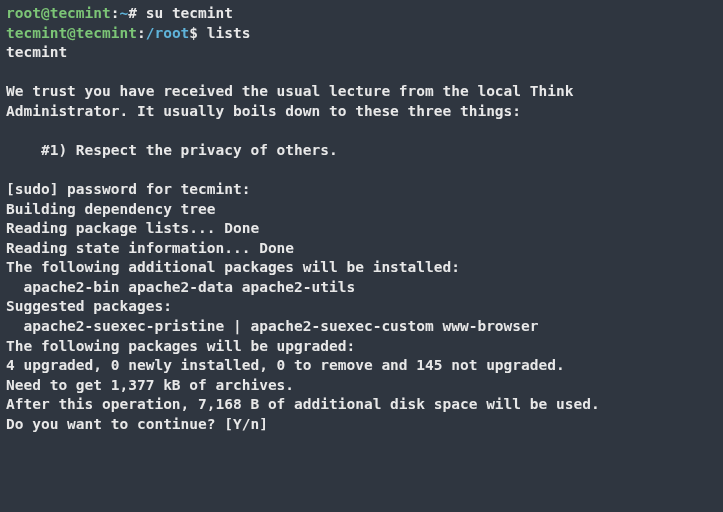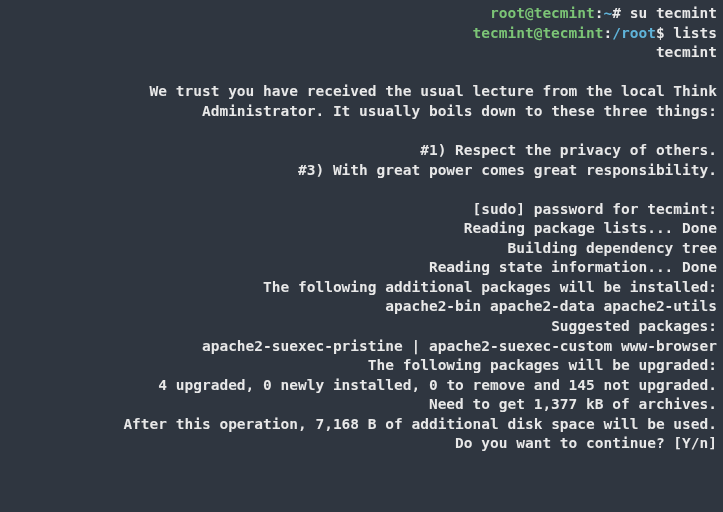--- a/index.html
+++ b/index.html
@@ -1,19 +1,18 @@
 <!DOCTYPE html>
 <html><head>
   <meta charset="utf-8">
   <style>
     * {
       margin: 0;
       padding: 0;
       box-sizing: border-box;
-      text-align: right;
     }
     body {
       background: #2f3640;
       color: #e8e8e8;
       font-family: 'DejaVu Sans Mono', 'Liberation Mono', 'Courier New', monospace;
       font-size: 14.5px;
       line-height: 1.35;
       padding: 4px 6px;
       width: 723px;
       height: 512px;
@@ -47,27 +46,26 @@
 
 
   <div class="blank"></div>
 
   <div class="line output">We trust you have received the usual lecture from the local Think</div>
   <div class="line output">Administrator. It usually boils down to these three things:</div>
 
   <div class="blank"></div>
 
   <div class="line output">    #1) Respect the privacy of others.</div>
-  <div class="line output">    #3) With great power comes great responsibility.</div>
 
   <div class="blank"></div>
 
   <div class="line output">[sudo] password for tecmint:</div>
+  <div class="line output">Building dependency tree</div>
   <div class="line output">Reading package lists... Done</div>
-  <div class="line output">Building dependency tree</div>
   <div class="line output">Reading state information... Done</div>
   <div class="line output">The following additional packages will be installed:</div>
   <div class="line output">  apache2-bin apache2-data apache2-utils</div>
   <div class="line output">Suggested packages:</div>
   <div class="line output">  apache2-suexec-pristine | apache2-suexec-custom www-browser</div>
   <div class="line output">The following packages will be upgraded:</div>
   <div class="line output">4 upgraded, 0 newly installed, 0 to remove and 145 not upgraded.</div>
   <div class="line output">Need to get 1,377 kB of archives.</div>
   <div class="line output">After this operation, 7,168 B of additional disk space will be used.</div>
   <div class="line output">Do you want to continue? [Y/n]</div>

